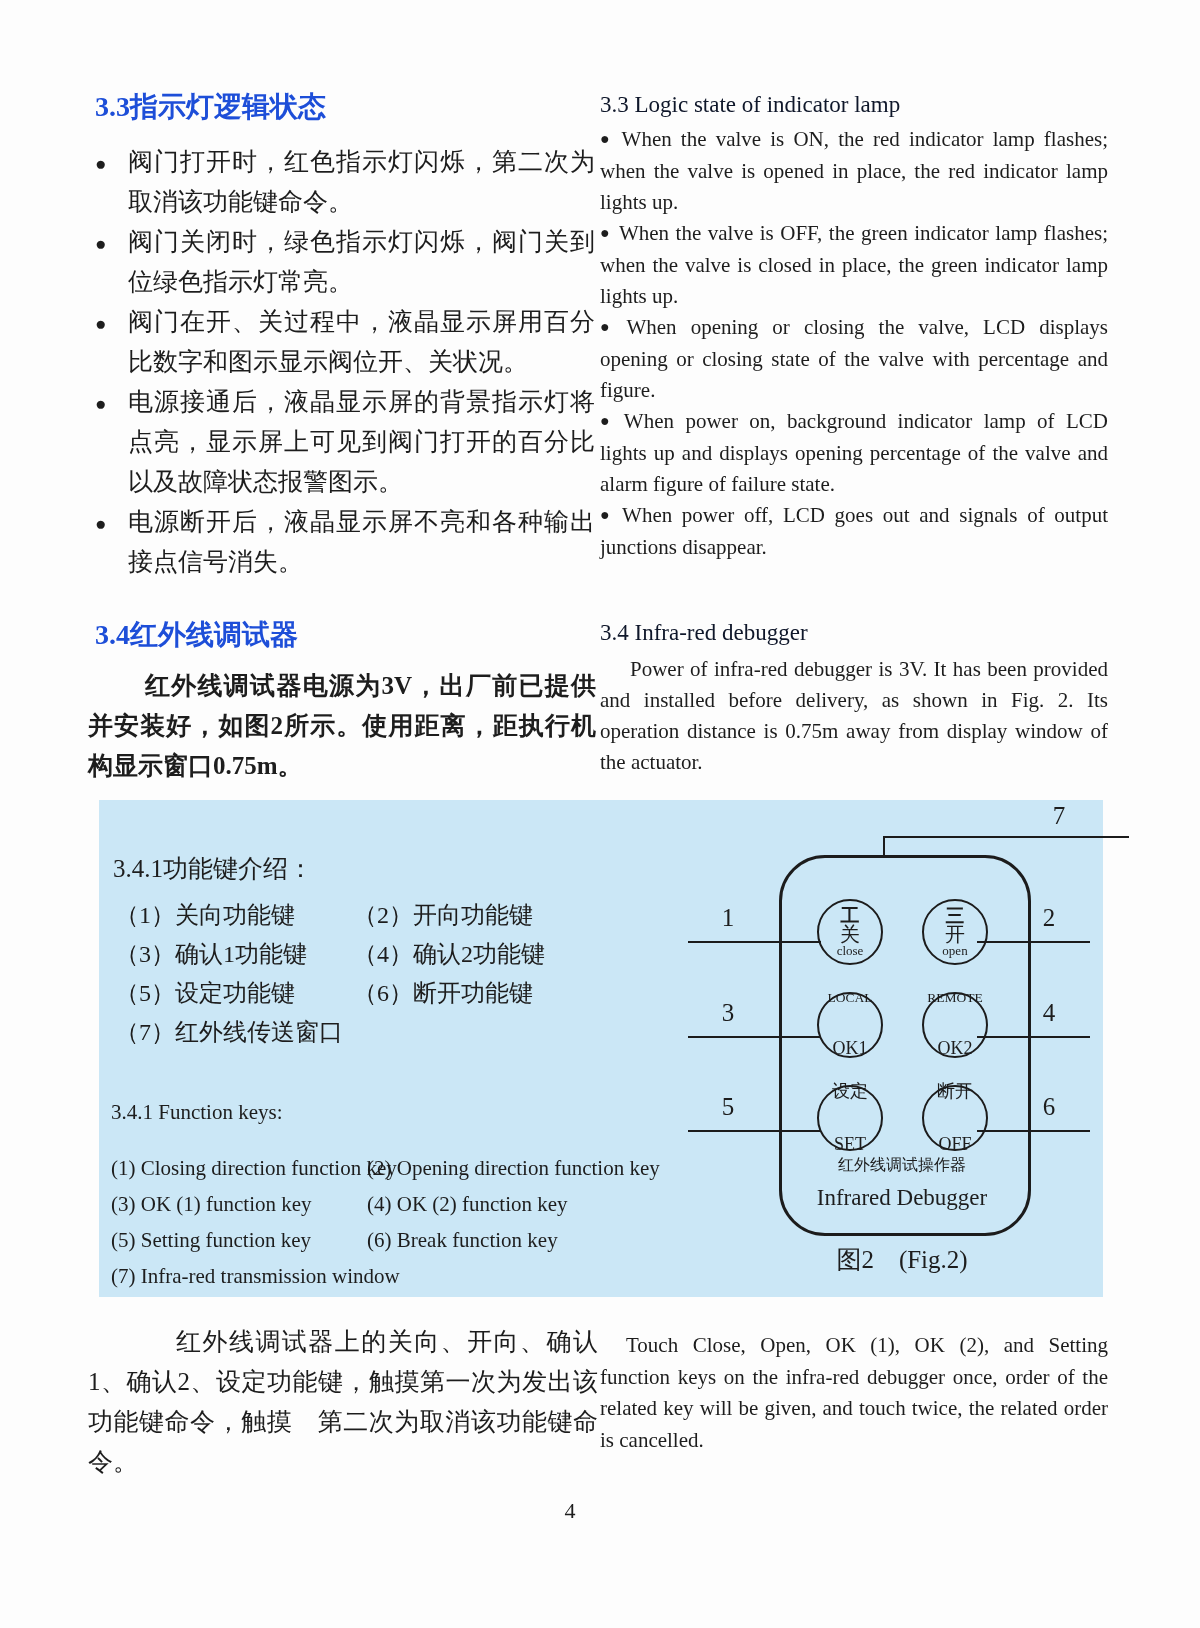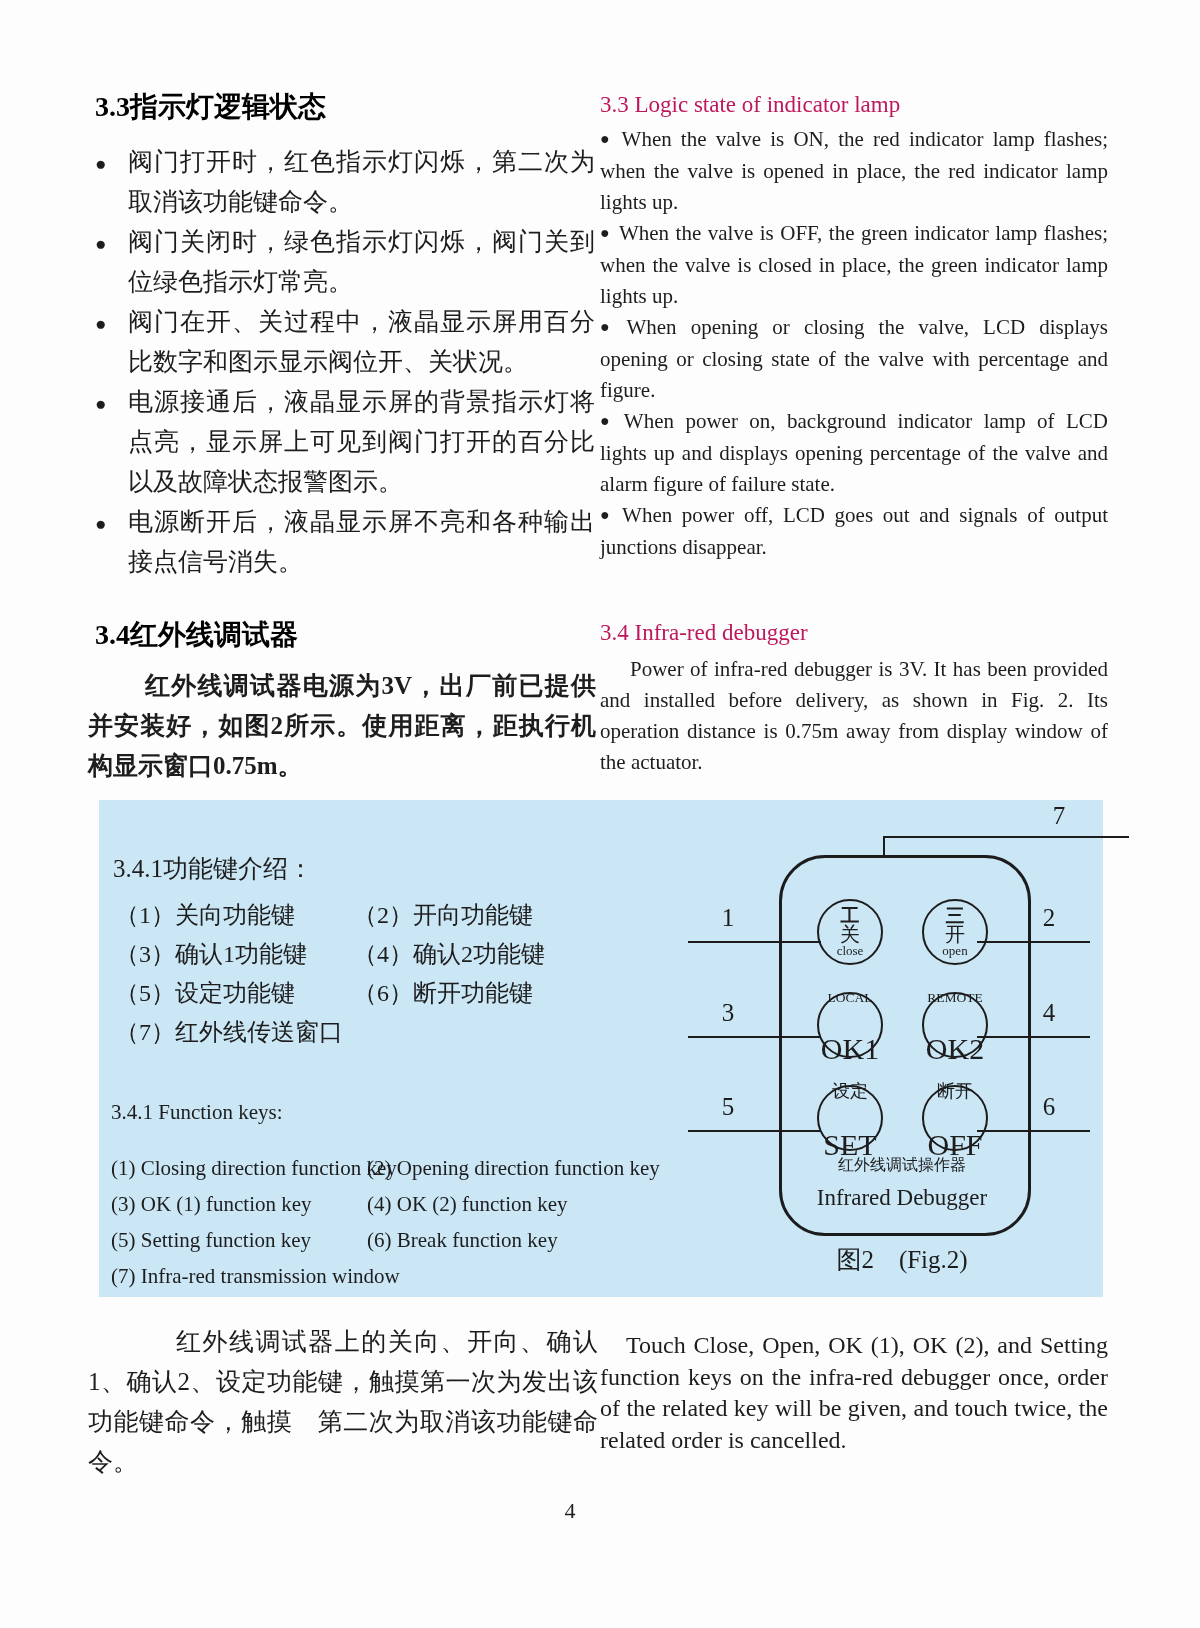--- a/index.html
+++ b/index.html
@@ -3,23 +3,23 @@
 <meta charset="utf-8">
 <style>
   html,body{margin:0;padding:0;background:#e8e8e8;}
   .page{
     position:relative;width:1200px;height:1628px;margin:0 auto;
     background:#fdfdfd;color:#1d1d1d;
     font-family:"Liberation Serif","DejaVu Serif",serif;
     overflow:hidden;
   }
   
-  .h-cn{font-size:28px;font-weight:bold;color:#000000;margin:0;
+  .h-cn{font-size:28px;font-weight:bold;color:#1d4ed8;margin:0;
         font-family:"Liberation Serif","DejaVu Serif",serif;}
-  .h-en{font-size:23px;font-weight:normal;color:#be185d;margin:0;}
+  .h-en{font-size:23px;font-weight:normal;color:#0f172a;margin:0;}
   
   #s33cn{position:absolute;left:95px;top:88px;width:500px;}
   #s33cn .h-cn{margin-bottom:16px;}
   .cnb{list-style:none;margin:0;padding:0;font-size:25px;line-height:40px;text-align:justify;}
   .cnb li{position:relative;padding-left:33px;}
   .blt{position:absolute;left:0;top:2px;font-size:19px;}
   
   #s33en{position:absolute;left:600px;top:92px;width:508px;}
   #s33en .h-en{margin-bottom:6px;}
   .enb{margin:0;font-size:21px;line-height:31px;text-align:justify;}
@@ -57,31 +57,31 @@
   .n5{left:599px;top:293px;} .n6{left:920px;top:293px;}
   .c{position:absolute;width:62px;height:62px;border:2.5px solid #1c1c1c;border-radius:50%;
      display:flex;flex-direction:column;align-items:center;justify-content:center;text-align:center;}
   .c1{left:718px;top:99px;} .c2{left:823px;top:99px;}
   .c3{left:718px;top:192px;} .c4{left:823px;top:192px;}
   .c5{left:718px;top:285px;} .c6{left:823px;top:285px;}
   .ic{font-size:19px;font-weight:bold;line-height:16px;}
   .zh{font-size:20px;line-height:21px;}
   .en-s{font-size:13px;line-height:12px;}
   .top-s{font-size:13.5px;line-height:15px;}
-  .big{font-size:30px;line-height:23px;margin-top:32px;}
+  .big{font-size:18px;line-height:23px;margin-top:32px;}
   .zh2{font-size:18px;line-height:20px;}
   .devname{position:absolute;left:680px;top:348px;width:246px;text-align:center;}
   .devname .dn-cn{font-size:16px;line-height:33px;}
   .devname .dn-en{font-size:23px;line-height:33px;}
   .fig-cap{position:absolute;left:680px;top:443px;width:246px;text-align:center;font-size:25px;}
   
   #bottom-cn{position:absolute;left:88px;top:1322px;width:510px;margin:0;
              font-size:25px;line-height:40px;text-align:justify;text-indent:88px;}
   #bottom-en{position:absolute;left:600px;top:1330px;width:508px;margin:0;
-             font-size:24px;line-height:31.5px;text-align:justify;text-indent:26px;}
+             font-size:21px;line-height:31.5px;text-align:justify;text-indent:26px;}
   #pagenum{position:absolute;left:540px;top:1498px;width:60px;text-align:center;font-size:22px;}
 </style>
 </head>
 <body>
 
 <div class="page">
 
   <section id="s33cn">
     <h2 class="h-cn">3.3指示灯逻辑状态</h2>
     <ul class="cnb">

